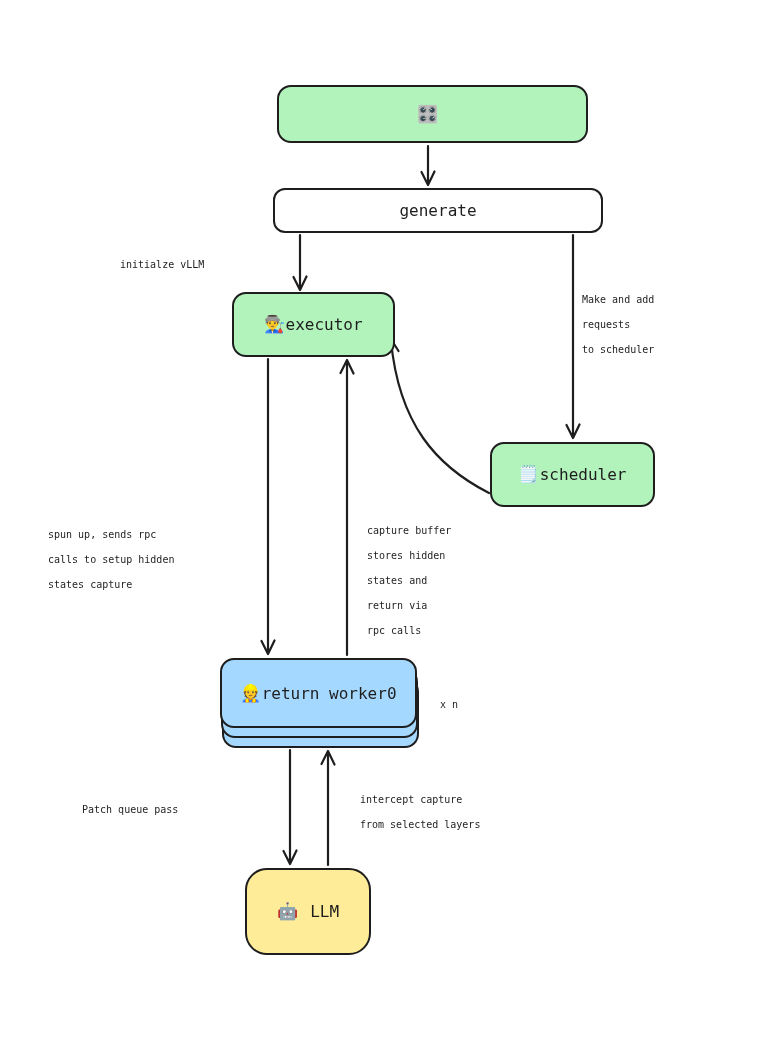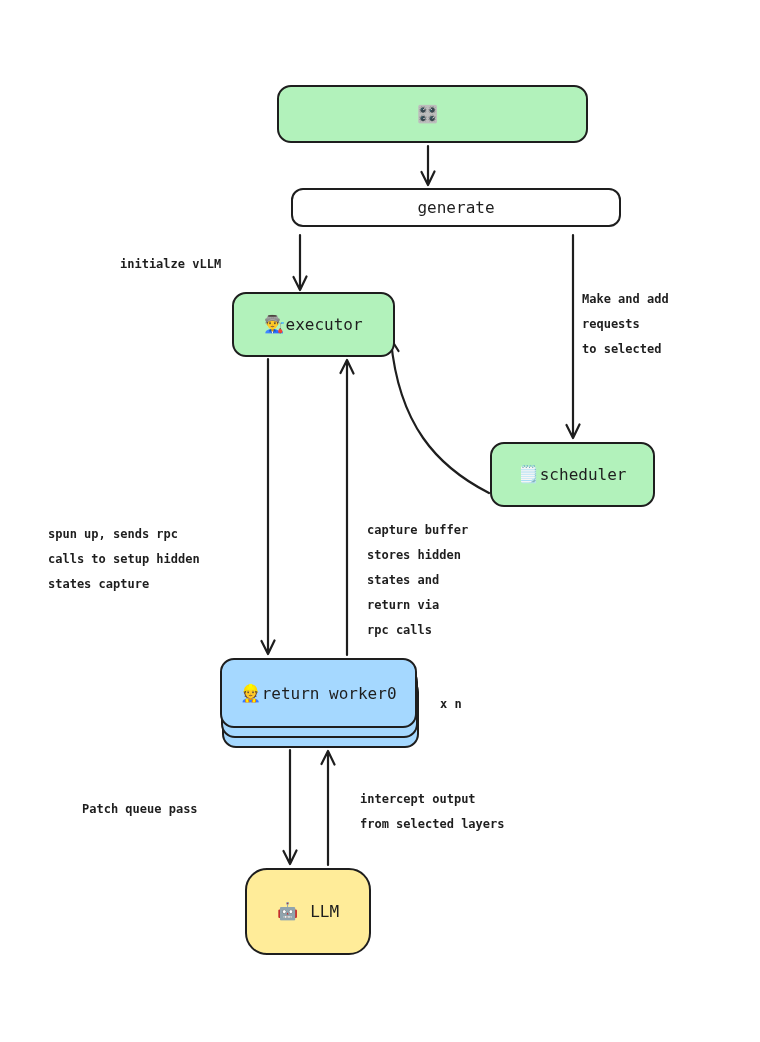--- a/index.html
+++ b/index.html
@@ -33,38 +33,37 @@
     justify-content: center;
     font-size: 16px;
     white-space: nowrap;
   }
   .green  { background: #b2f2bb; }
   .blue   { background: #a5d8ff; }
   .yellow { background: #ffec99; }
   .white  { background: #ffffff; }
 
   .node-generator { left:277px; top:85px;  width:311px; height:58px; border-radius:14px; }
-  .node-generate  { left:291px; top:188px; width:330px; height:39px; border-radius:12px; }
+  .node-generate  { left:273px; top:188px; width:330px; height:45px; border-radius:12px; }
   .node-executor  { left:232px; top:292px; width:163px; height:65px; border-radius:14px; }
   .node-scheduler { left:490px; top:442px; width:165px; height:65px; border-radius:14px; }
   .node-worker    { left:220px; top:658px; width:197px; height:70px; border-radius:14px; }
   .worker-layer2  { left:221px; top:668px; width:197px; height:70px; border-radius:14px; }
   .worker-layer3  { left:222px; top:678px; width:197px; height:70px; border-radius:14px; }
   .node-llm       { left:245px; top:868px; width:126px; height:87px; border-radius:22px; }
 
   .icon { font-size: 17px; line-height: 1; }
   .icon.gap  { margin-right: 10px; }
   .icon.gap2 { margin-right: 12px; }
 
   .note {
     position: absolute;
-    font-size: 12px;
+    font-size: 10px;
     line-height: 25px;
     white-space: pre-line;
-    font-weight: bold;
   }
   .note-init      { left:120px; top:252px; }
   .note-make      { left:582px; top:287px; }
   .note-queue     { left:425px; top:335px; }
   .note-spun      { left:48px;  top:522px; }
   .note-capture   { left:367px; top:518px; }
   .note-patch     { left:82px;  top:797px; }
   .note-intercept { left:360px; top:787px; }
   .note-mult      { left:440px; top:692px; }
 </style>
@@ -111,27 +110,27 @@
   </div>
 
   <div class="node yellow node-llm">
     <span class="icon gap2">🤖</span>
     <span>LLM</span>
   </div>
 
   <div class="note note-init">initialze vLLM</div>
   <div class="note note-make">Make and add
 requests
-to selected</div>
+to scheduler</div>
   <div class="note note-spun">spun up, sends rpc
 calls to setup hidden
 states capture</div>
   <div class="note note-capture">capture buffer
 stores hidden
 states and
 return via
 rpc calls</div>
   <div class="note note-patch">Patch queue pass</div>
-  <div class="note note-intercept">intercept output
+  <div class="note note-intercept">intercept capture
 from selected layers</div>
   <div class="note note-mult">x n</div>
 
 </div>
 
 </body></html>

